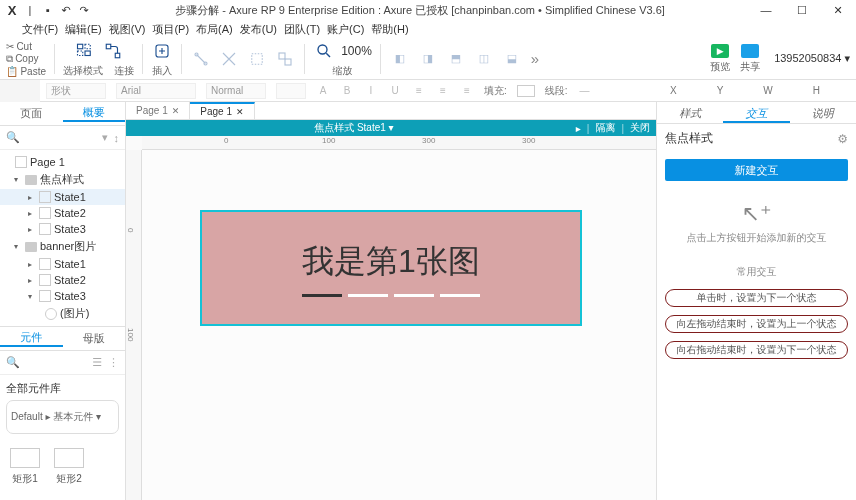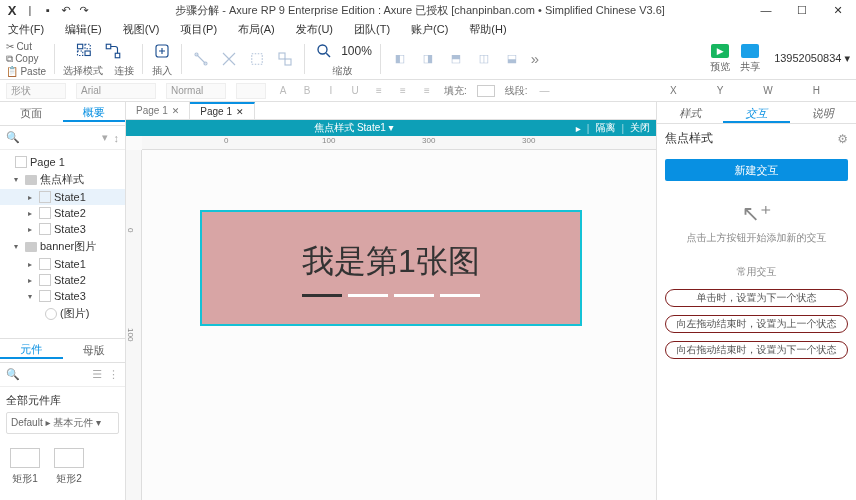--- a/index.html
+++ b/index.html
@@ -7,21 +7,21 @@
 
   
   .titlebar { height: 20px; background: #fff; display: flex; align-items: center; font-size: 11px; }
   .titlebar .left { display: flex; align-items: center; gap: 2px; padding-left: 4px; }
   .titlebar .left .tb-btn { width: 16px; height: 16px; display: flex; align-items: center; justify-content: center; cursor: pointer; color: #333; }
   .titlebar .center { flex: 1; text-align: center; color: #444; }
   .titlebar .right { display: flex; align-items: center; }
   .titlebar .right .winbtn { width: 36px; height: 20px; display: flex; align-items: center; justify-content: center; cursor: pointer; }
 
   
-  .menubar { height: 18px; background: #fff; display: flex; gap: 17px; padding-left: 6px; align-items: center; font-size: 11px; color: #333; }
+  .menubar { height: 18px; background: #fff; display: flex; gap: 3px; padding-left: 20px; align-items: center; font-size: 11px; color: #333; }
   .menubar span { cursor: pointer; padding: 0 2px; }
 
   
   .toolbar { height: 42px; background: #fff; border-bottom: 1px solid #e0e0e0; display: flex; align-items: center; padding: 0 6px; gap: 8px; }
   .tb-clip { display: flex; flex-direction: column; font-size: 10px; color: #666; gap: 1px; }
   .tb-clip div { display: flex; align-items: center; gap: 2px; cursor: pointer; }
   .tool-group { display: flex; flex-direction: column; align-items: center; gap: 2px; }
   .tool-icons { display: flex; gap: 6px; align-items: center; }
   .tool-icon { width: 22px; height: 22px; display: flex; align-items: center; justify-content: center; cursor: pointer; color: #1a4d8f; }
   .tool-icon svg { width: 18px; height: 18px; }
@@ -29,21 +29,21 @@
   .tool-label { font-size: 10px; color: #666; }
   .sep { width: 1px; height: 30px; background: #e0e0e0; }
   .zoom-val { font-size: 12px; color: #333; }
   .preview-group { display: flex; gap: 10px; margin-left: auto; margin-right: 6px; }
   .preview-btn { display: flex; flex-direction: column; align-items: center; gap: 2px; cursor: pointer; }
   .preview-btn .pbox { width: 18px; height: 14px; border-radius: 2px; }
   .phone { font-size: 11px; color: #333; }
   .chev { font-size: 15px; color: #888; cursor: pointer; }
 
   
-  .fmtbar { height: 22px; background: #fff; border-bottom: 1px solid #e0e0e0; display: flex; align-items: center; padding: 0 6px; gap: 10px; font-size: 10px; color: #999; }
+  .fmtbar { height: 22px; background: #fff; border-bottom: 1px solid #e0e0e0; display: flex; align-items: center; padding: 0 6px; gap: 10px; font-size: 10px; color: #999; margin-left: 40px; }
   .fmtbar .sel { width: 60px; height: 16px; background: #fafafa; border: 1px solid #eee; display: flex; align-items: center; padding: 0 4px; }
   .fmtbar .sel.big { width: 80px; }
   .fmtbar .icn { width: 14px; text-align: center; color: #bbb; cursor: pointer; }
   .fmtbar .lbl { color: #777; }
 
   
   .main { display: flex; height: 398px; }
 
   
   .left-panel { width: 126px; background: #fff; border-right: 1px solid #e0e0e0; display: flex; flex-direction: column; }
@@ -59,21 +59,21 @@
   .tree-ficon { width: 12px; height: 12px; display: inline-block; border: 1px solid #ccc; }
   .tree-dficon { width: 12px; height: 10px; display: inline-block; background: #ccc; border-radius: 1px; }
   .tree-picon { width: 12px; height: 12px; display: inline-block; border: 1px solid #ccc; border-radius: 50%; }
   .tree-ind1 { padding-left: 14px; }
   .tree-ind2 { padding-left: 28px; }
   .tree-ind3 { padding-left: 34px; }
 
   .lp-bottom-tabs { border-top: 1px solid #e0e0e0; }
   .lp-lib { padding: 6px; font-size: 11px; }
   .lp-lib .libtitle { color: #333; font-weight: 400; margin-bottom: 4px; }
-  .lp-lib .dropdown { height: 18px; border: 1px solid #ddd; border-radius: 2px; display: flex; align-items: center; padding: 10px 4px; font-size: 10px; color: #666; margin-bottom: 6px; }
+  .lp-lib .dropdown { height: 18px; border: 1px solid #ddd; border-radius: 7px; display: flex; align-items: center; padding: 16px 4px; font-size: 10px; color: #666; margin-bottom: 6px; }
   .lib-items { display: flex; gap: 14px; padding: 8px 4px; }
   .lib-item { display: flex; flex-direction: column; align-items: center; gap: 4px; cursor: pointer; }
   .lib-shape { width: 30px; height: 20px; background: #fff; border: 1px solid #ccc; }
   .lib-shape.outline { border: 1px solid #ccc; }
   .lib-lbl { font-size: 10px; color: #555; }
 
   
   .canvas-area { flex: 1; background: #fafafa; display: flex; flex-direction: column; position: relative; }
   .page-tabs { height: 18px; background: #fff; display: flex; align-items: center; border-bottom: 1px solid #e0e0e0; font-size: 10px; }
   .ptab { padding: 0 10px; height: 100%; display: flex; align-items: center; gap: 4px; cursor: pointer; color: #777; border-right: 1px solid #e0e0e0; }

